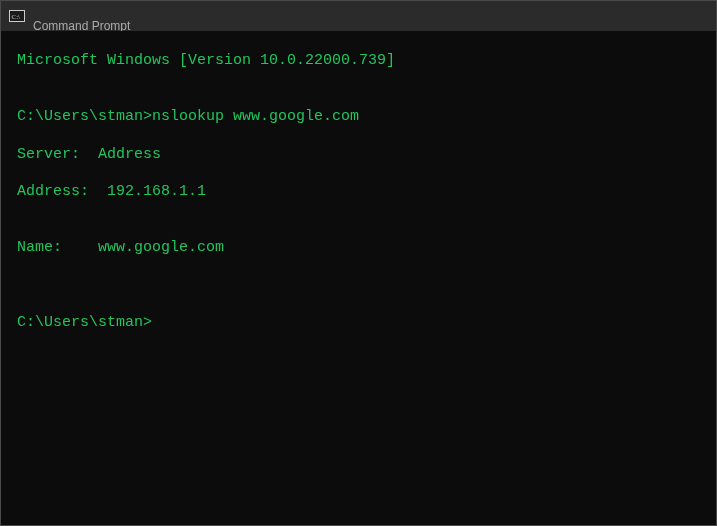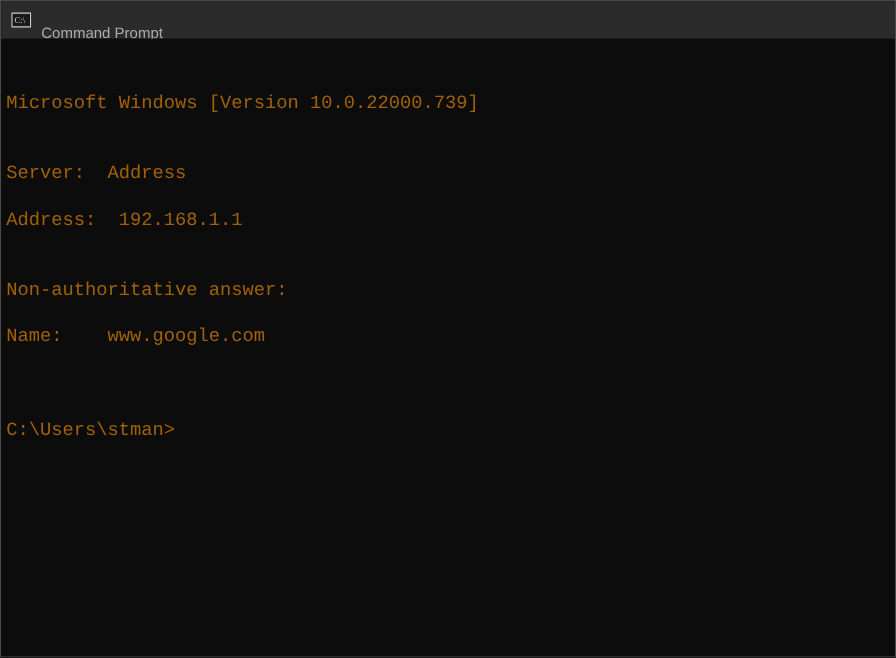--- a/index.html
+++ b/index.html
@@ -42,26 +42,27 @@
     }
     .title-text {
       color: #aaaaaa;
       font-family: 'Segoe UI', sans-serif;
       font-size: 12px;
       margin-top: 20px;
     }
     .terminal {
       flex: 1;
       background: #0c0c0c;
-      padding: 24px 4px;
-      color: #a16207;
+      padding: 2px 4px;
+      color: #22c55e;
       font-size: 15px;
       line-height: 1.25;
       white-space: pre;
       overflow: hidden;
+      margin-left: 12px;
     }
     .line {
       display: block;
     }
     .prompt-line {
       display: flex;
     }
     .cursor-area {
       flex: 1;
     }
@@ -75,22 +76,22 @@
       <svg viewBox="0 0 16 16">
         <rect x="0.5" y="2.5" width="15" height="11" fill="#1a1a1a" stroke="#cccccc" stroke-width="1"></rect>
         <text x="2.5" y="10.5" font-size="7" fill="#cccccc" font-family="Consolas">C:\</text>
       </svg>
     </span>
     <span class="title-text">Command Prompt</span>
   </div>
   <div class="terminal">
 <span class="line">Microsoft Windows [Version 10.0.22000.739]</span>
 <span class="line"></span>
+<span class="line"><span>C:\Users\stman&gt;</span><span>nslookup www.google.com</span></span>
 <span class="line">Server:  Address</span>
 <span class="line">Address:  192.168.1.1</span>
 <span class="line"></span>
-<span class="line">Non-authoritative answer:</span>
 <span class="line">Name:    www.google.com</span>
 <span class="line"></span>
 <span class="line"></span>
 <span class="prompt-line"><span>C:\Users\stman&gt;</span><span class="cursor-area"></span></span>
   </div>
 </div>
 
 </body></html>

